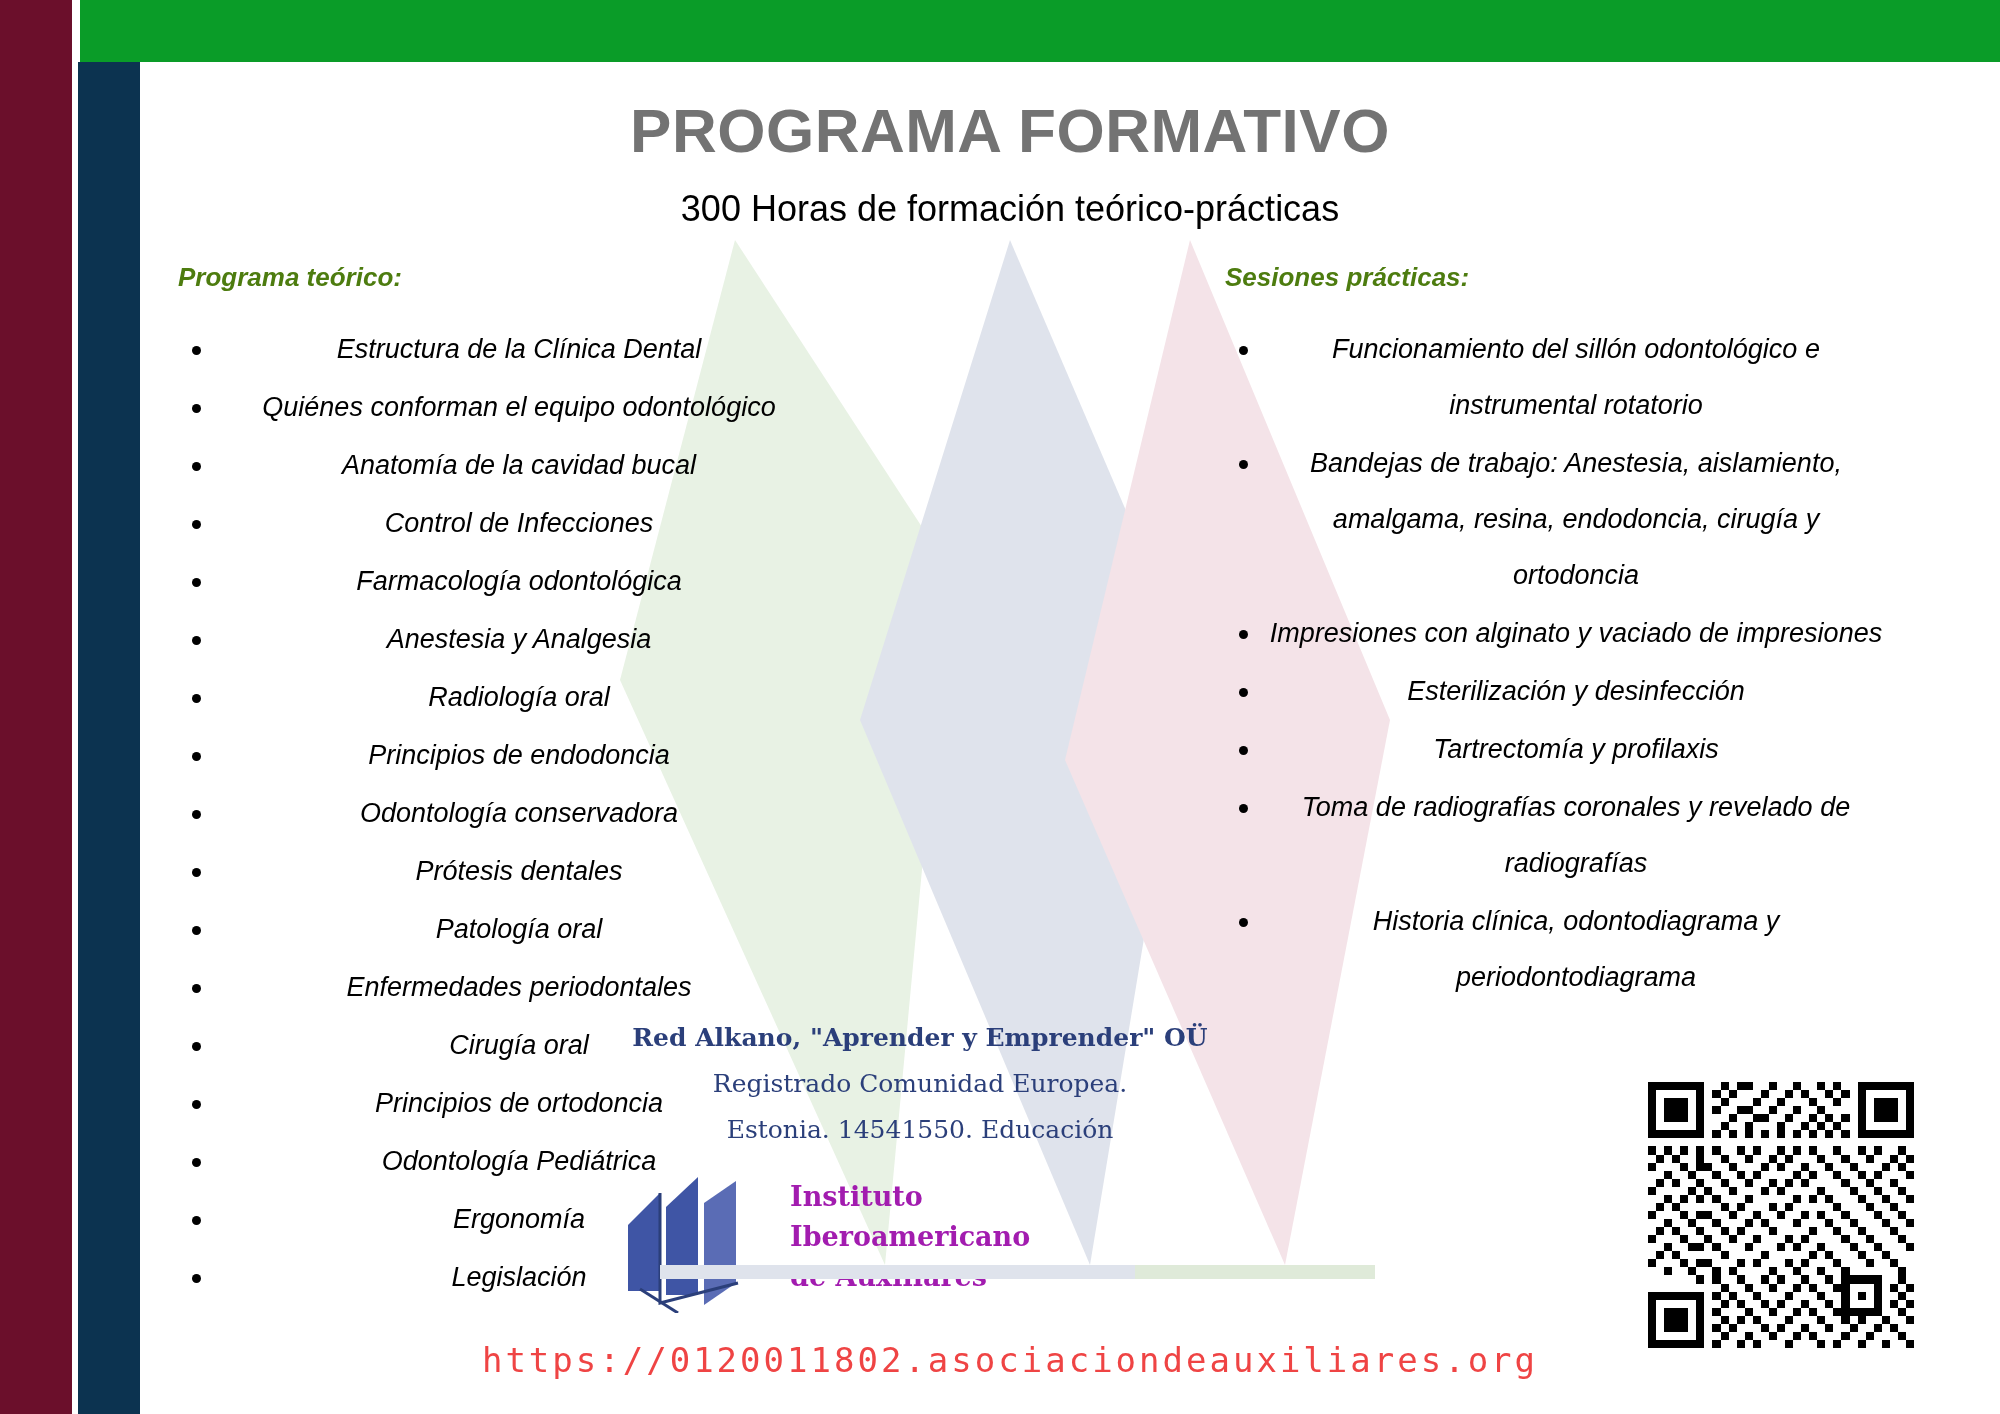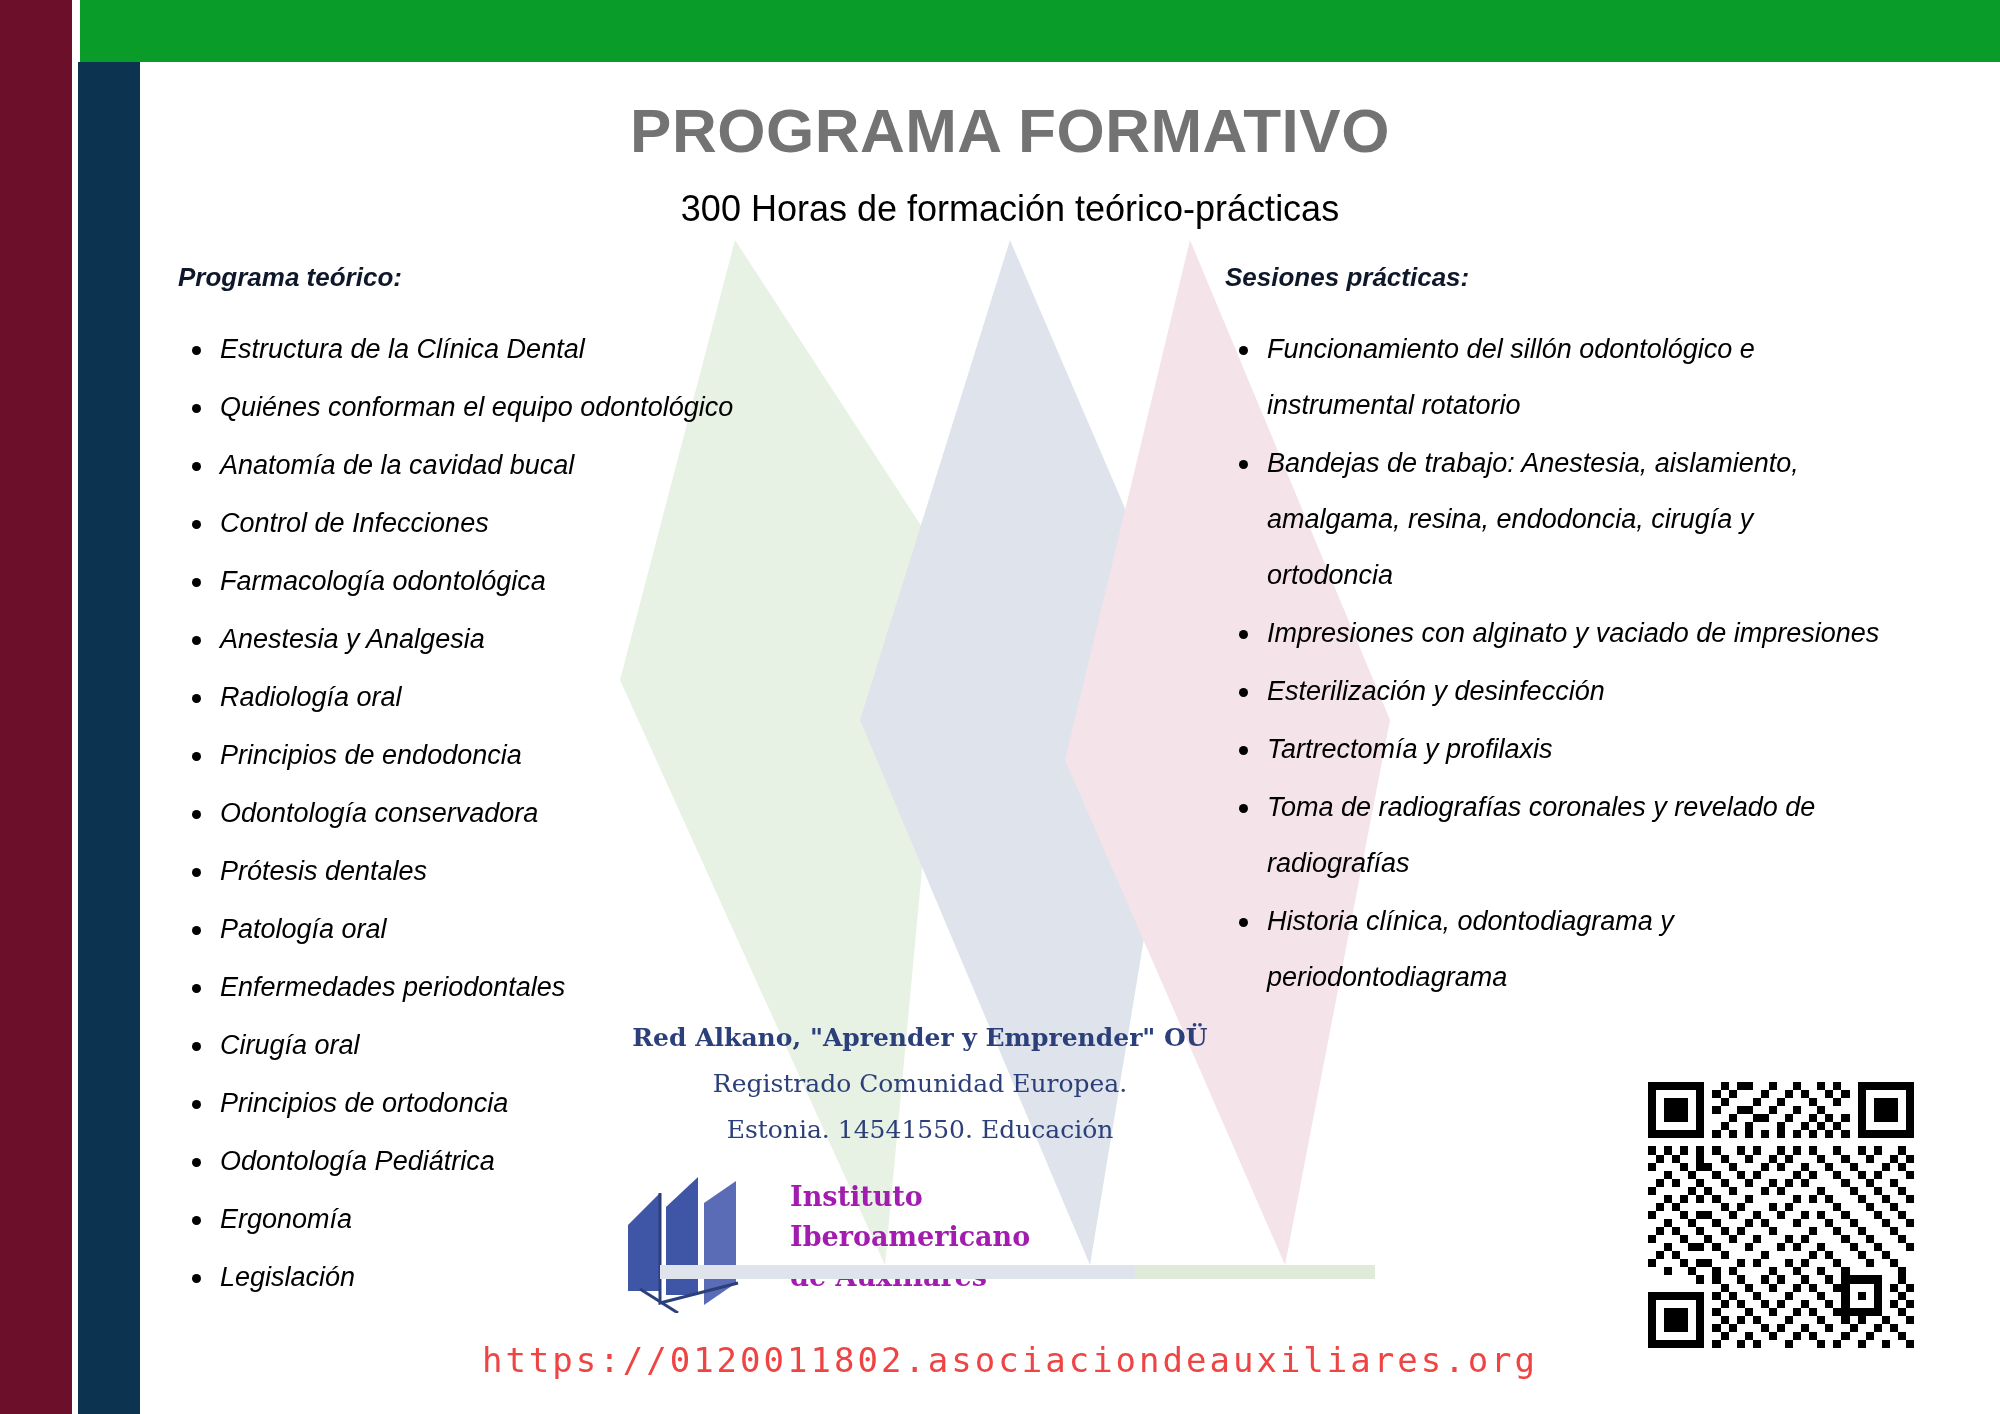--- a/index.html
+++ b/index.html
@@ -82,27 +82,28 @@
     position: absolute;
     top: 262px;
   }
   .col-left { left: 178px; width: 640px; }
   .col-right { left: 1225px; width: 660px; }
 
   .col-head {
     font-size: 26px;
     font-weight: bold;
     font-style: italic;
-    color: #0f172a;
+    color: #4d7c0f;
     margin-bottom: 28px;
   }
   ul.list {
     list-style: none;
     margin: 0;
     padding: 0;
+    text-align: center;
   }
   ul.list li {
     position: relative;
     padding-left: 42px;
     font-size: 27px;
     font-style: italic;
     color: #000000;
     line-height: 56px;
     margin-bottom: 2px;
   }

